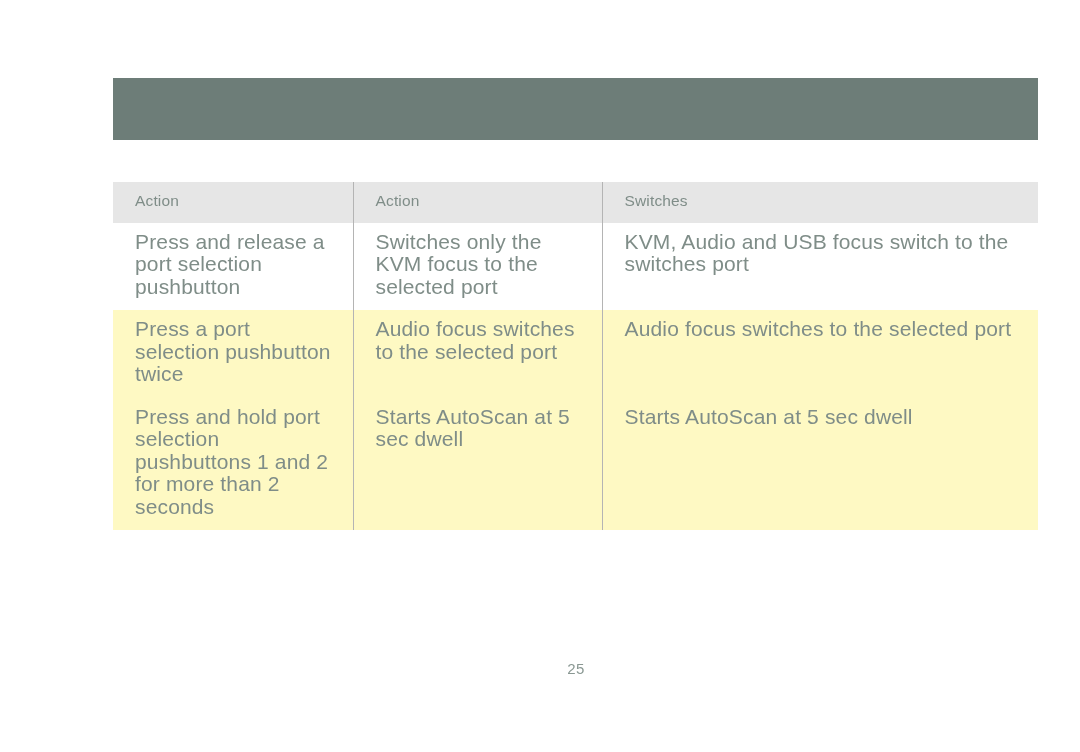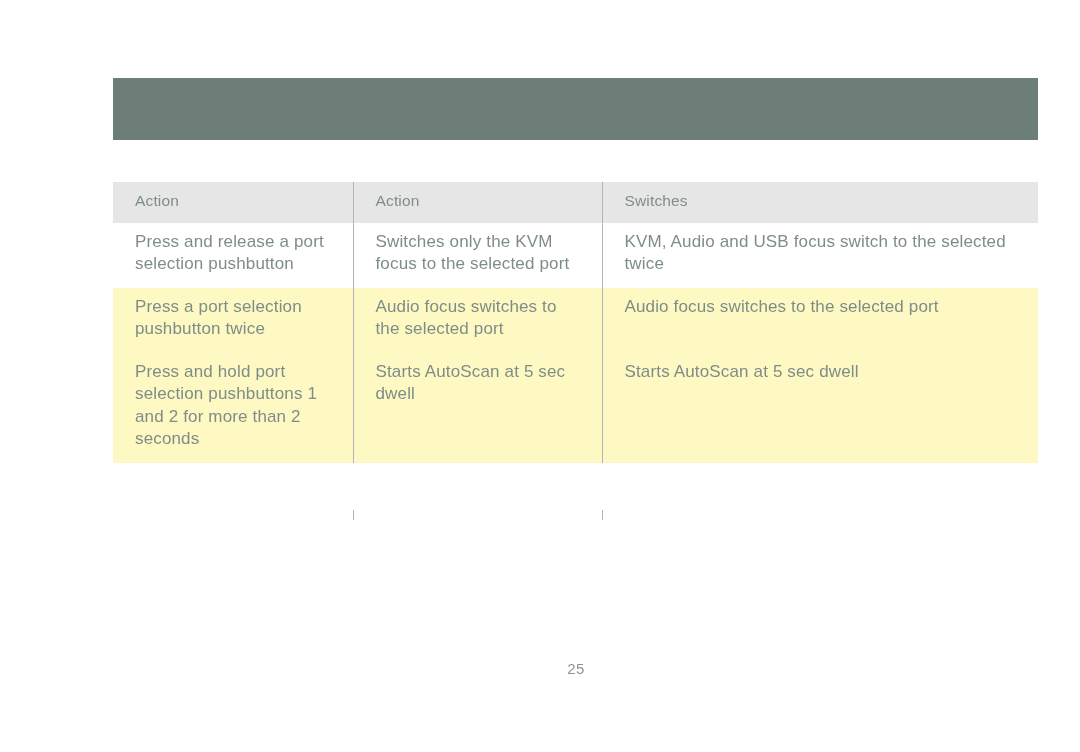--- a/index.html
+++ b/index.html
@@ -52,21 +52,21 @@
   table.spec-table col.c-action   { width: 240px; }
   table.spec-table col.c-default  { width: 249px; }
   table.spec-table col.c-alt      { width: 436px; }
 
   table.spec-table th,
   table.spec-table td {
     vertical-align: top;
     text-align: left;
     font-weight: normal;
     color: #7f8d88;
-    font-size: 17px;
+    font-size: 21px;
     line-height: 22.5px;
     letter-spacing: 0.15px;
     padding: 8px 18px 12px 22px;
     border-left: 1px solid #b4b4b4;
     border-right: 0;
     border-top: 0;
     border-bottom: 0;
   }
 
   table.spec-table th:first-child,
@@ -136,21 +136,21 @@
         <tr>
           <th>Action</th>
           <th>Action</th>
           <th>Switches</th>
         </tr>
       </thead>
       <tbody>
         <tr class="row-light">
           <td>Press and release a port selection pushbutton</td>
           <td>Switches only the KVM focus to the selected port</td>
-          <td>KVM, Audio and USB focus switch to the selected twice</td>
+          <td>KVM, Audio and USB focus switch to the switches port</td>
         </tr>
         <tr class="row-shade">
           <td>Press a port selection pushbutton twice</td>
           <td>Audio focus switches to the selected port</td>
           <td>Audio focus switches to the selected port</td>
         </tr>
         <tr class="row-shade tall-row">
           <td>Press and hold port selection pushbuttons 1 and 2 for more than 2 seconds</td>
           <td>Starts AutoScan at 5 sec dwell</td>
           <td>Starts AutoScan at 5 sec dwell</td>

